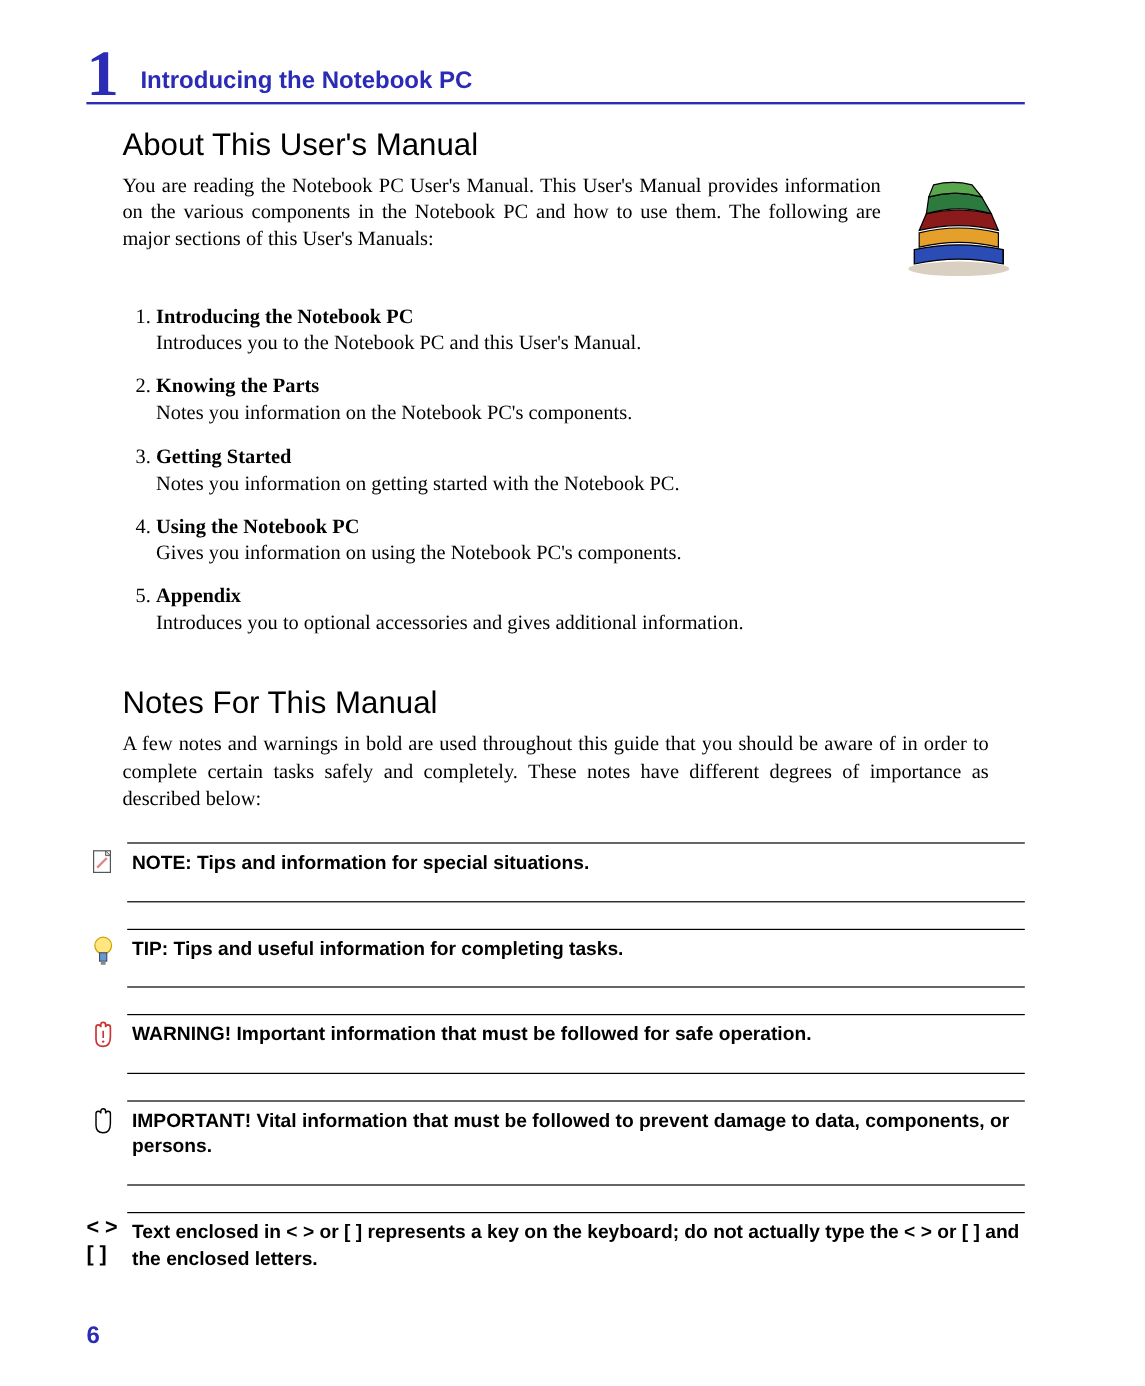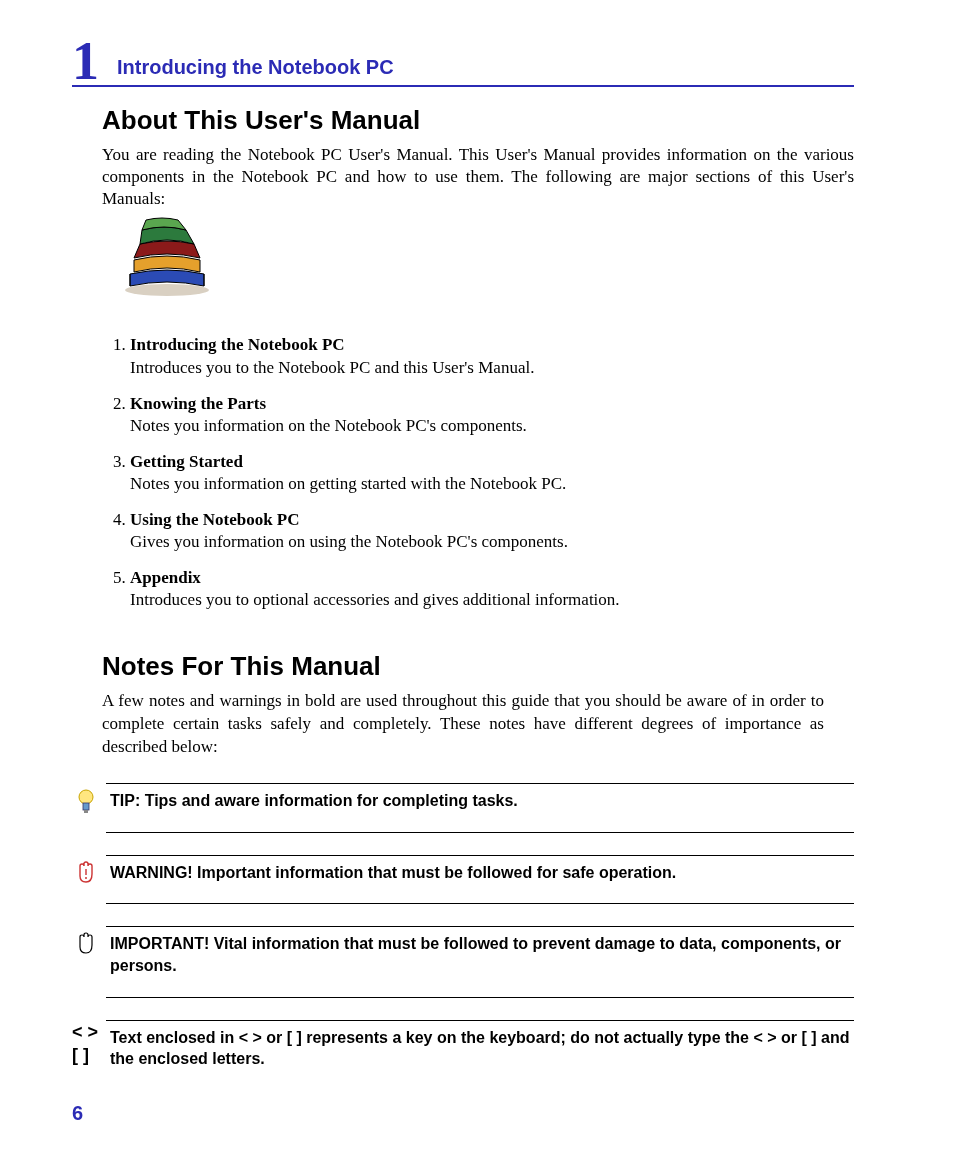--- a/index.html
+++ b/index.html
@@ -32,28 +32,27 @@
   .chapter-title {
     font-family: Arial, Helvetica, sans-serif;
     font-size: 20px;
     font-weight: bold;
     color: #2b2bb5;
     padding-bottom: 4px;
   }
   .section-heading {
     font-family: Arial, Helvetica, sans-serif;
     font-size: 26px;
-    font-weight: bold;
+    font-weight: normal;
     margin: 10px 0 8px 30px;
   }
   .intro-block {
     display: flex;
     align-items: flex-start;
     margin-left: 30px;
-    flex-direction: column;
   }
   .intro-text {
     font-size: 17px;
     line-height: 1.3;
     text-align: justify;
     flex: 1;
   }
   .books-icon {
     flex: 0 0 110px;
     margin-left: 10px;
@@ -165,31 +164,43 @@
         <span class="item-title">Appendix</span><br>
         <span>Introduces you to optional accessories and gives additional information.</span>
       </li>
     </ol>
   </div>
 
   <div style="margin-top:40px;">
     <div class="section-heading">Notes For This Manual</div>
     <div class="notes-intro">A few notes and warnings in bold are used throughout this guide that you should be aware of in order to complete certain tasks safely and completely. These notes have different degrees of importance as described below:</div>
 
+    <div class="note-row">
+      <div class="note-content">
+        <span class="note-icon">
+          <svg width="22" height="22" viewBox="0 0 22 22">
+            <rect x="3" y="2" width="14" height="18" fill="#fff" stroke="#555" stroke-width="1"></rect>
+            <path d="M13 2 L17 6 L13 6 Z" fill="#ddd" stroke="#555" stroke-width="0.8"></path>
+            <path d="M6 16 L14 8" stroke="#d88" stroke-width="2"></path>
+          </svg>
+        </span>
+        <span>NOTE: Tips and information for special situations.</span>
+      </div>
+    </div>
 
     <div class="note-row">
       <div class="note-content">
         <span class="note-icon">
           <svg width="20" height="30" viewBox="0 0 20 30">
             <circle cx="10" cy="9" r="7" fill="#ffe680" stroke="#c9a400" stroke-width="1"></circle>
             <rect x="7" y="15" width="6" height="7" fill="#6699cc" stroke="#336" stroke-width="0.8"></rect>
             <rect x="8" y="22" width="4" height="3" fill="#888"></rect>
           </svg>
         </span>
-        <span>TIP: Tips and aware information for completing tasks.</span>
+        <span>TIP: Tips and useful information for completing tasks.</span>
       </div>
     </div>
 
     <div class="note-row">
       <div class="note-content">
         <span class="note-icon">
           <svg width="24" height="26" viewBox="0 0 24 26">
             <path d="M6 12 L6 6 Q6 4 8 4 Q10 4 10 6 L10 4 Q10 2 12 2 Q14 2 14 4 L14 6 Q14 4 16 4 Q18 4 18 6 L18 14 Q18 22 12 22 Q6 22 6 16 Z" fill="none" stroke="#cc3333" stroke-width="1.4"></path>
             <line x1="12" y1="9" x2="12" y2="15" stroke="#cc3333" stroke-width="1.4"></line>
             <circle cx="12" cy="18" r="1" fill="#cc3333"></circle>

